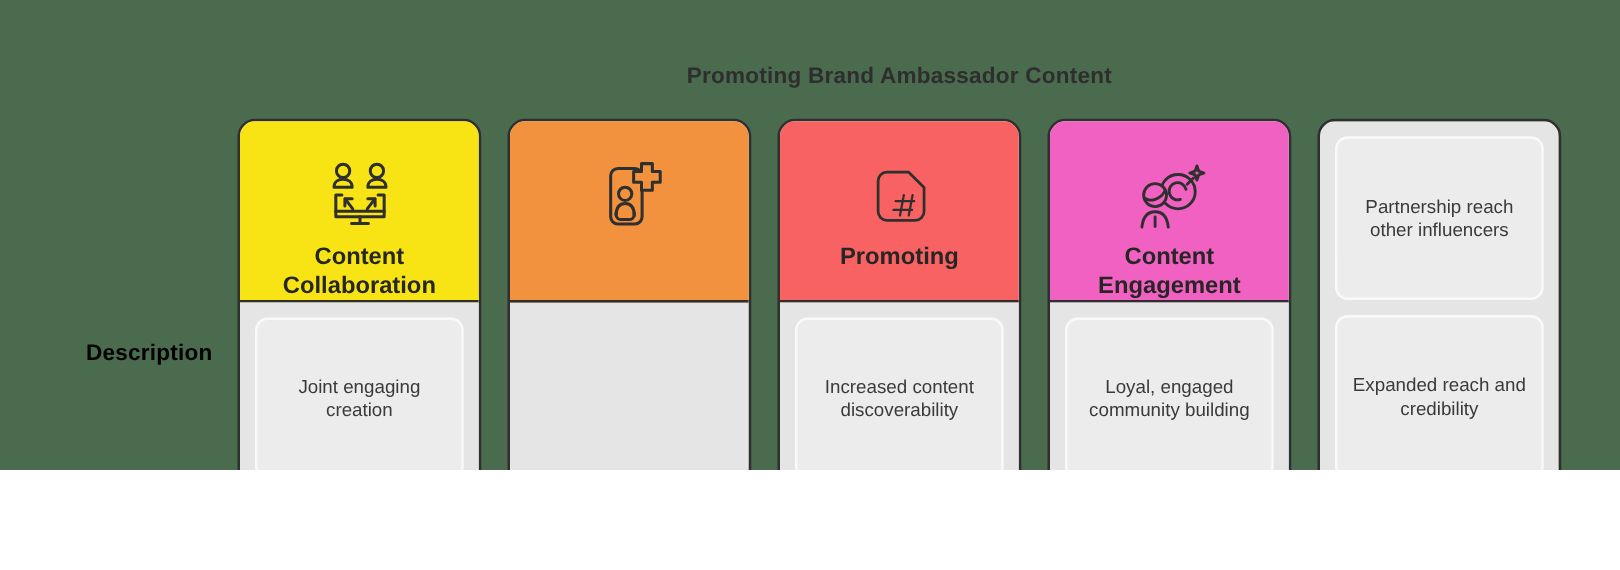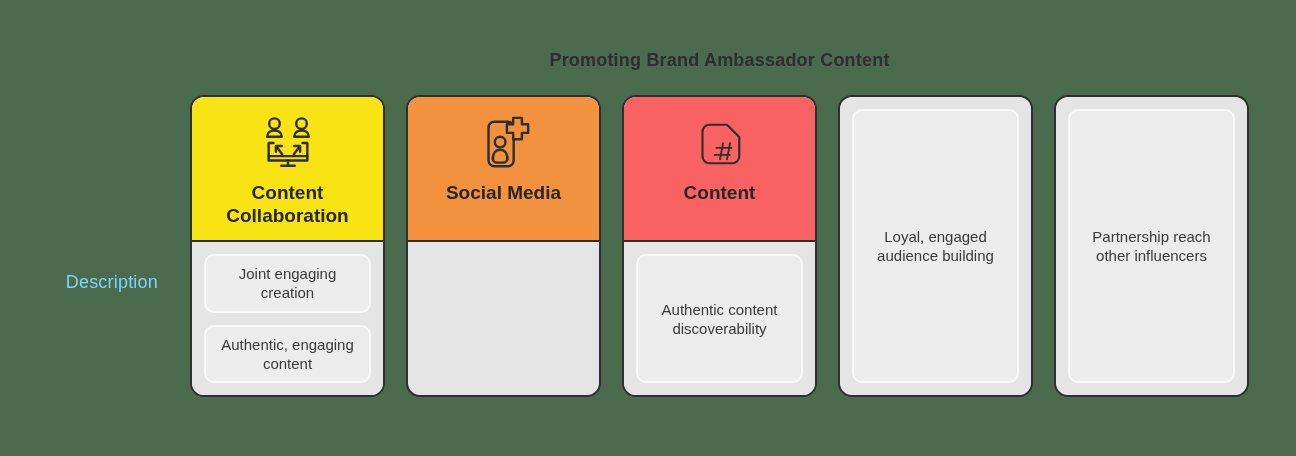--- a/index.html
+++ b/index.html
@@ -3,21 +3,21 @@
 <meta charset="utf-8">
 <style>
   html, body { margin: 0; padding: 0; }
   body {
     width: 1296px; height: 456px;
     font-family: "Liberation Sans", sans-serif;
     -webkit-font-smoothing: antialiased;
   }
   .canvas {
     position: relative;
-    width: 1296px; height: 456px;
+    width: 1296px; height: 376px;
     background: #4A6B4E;
     overflow: hidden;
   }
   .diagram-title {
     position: absolute;
     left: 190px; width: 1059px; top: 50px;
     text-align: center;
     font-size: 18px; font-weight: 700;
     color: #2E2E2E;
     letter-spacing: 0.2px;
@@ -35,21 +35,21 @@
     overflow: hidden;
     background: #E5E5E5;
     display: flex; flex-direction: column;
   }
   .card-header {
     height: 145px;
     box-sizing: border-box;
     background: var(--hdr, #ccc);
     border-bottom: 2px solid #2F2F2F;
     display: flex; flex-direction: column; align-items: center;
-    padding-top: 14px;
+    padding-top: 27px;
   }
   .icon-wrap {
     height: 66px;
     display: flex; align-items: center; justify-content: center;
   }
   .icon-wrap svg { display: block; }
   .card-title {
     margin-top: 4px;
     padding: 0 8px;
     text-align: center;
@@ -71,24 +71,24 @@
     border: 2px solid #F9F9F9;
     border-radius: 10px;
     display: flex; align-items: center; justify-content: center;
     text-align: center;
     font-size: 15px; line-height: 19px;
     color: #3A3A3A;
     padding: 4px 12px;
   }
   .row-label {
     position: absolute;
-    left: 2px; width: 156px; height: 60px;
+    left: 14px; width: 156px; height: 60px;
     display: flex; align-items: center; justify-content: flex-end;
-    color: #7dd3fc;
-    font-size: 18px; font-weight: 400;
+    color: #000000;
+    font-size: 18px; font-weight: 700;
     letter-spacing: 0.2px;
   }
   .row-label.description { top: 252px; }
   .row-label.benefits    { top: 324px; }
   .ic { stroke: #2F2F2F; stroke-width: 2.5; fill: none;
         stroke-linecap: round; stroke-linejoin: round; }
   .ic-thin { stroke: #2F2F2F; stroke-width: 2.1; fill: none;
         stroke-linecap: round; stroke-linejoin: round; }
   .ic-fill { stroke: #2F2F2F; stroke-width: 2.5; fill: var(--hdr, #ccc);
         stroke-linecap: round; stroke-linejoin: round; }
@@ -116,60 +116,74 @@
             <path class="ic" d="M12,42.5 H52"></path>
             <path class="ic" d="M32,47 V52.5 M25,52.5 H39"></path>
             <path class="ic" d="M26,40.5 L19.5,32 M19.5,38 V32 H25.5"></path>
             <path class="ic" d="M38,40.5 L44.5,32 M44.5,38 V32 H38.5"></path>
           </svg>
         </div>
         <div class="card-title">Content Collaboration</div>
       </div>
       <div class="card-body">
         <div class="cell">Joint engaging creation</div>
-        <div class="cell">Authentic, engaging content</div>
       </div>
     </div>
 
     <div class="card" style="--hdr: #F2923E;">
       <div class="card-header">
         <div class="icon-wrap">
           <svg width="62" height="58" viewBox="0 0 64 60">
             <rect class="ic" x="16" y="7" width="26" height="46" rx="6"></rect>
             <path class="ic-fill" d="M41.5,3 h9 v6.5 h6.5 v9 h-6.5 v6.5 h-9 v-6.5 h-6.5 v-9 h6.5 z"></path>
             <circle class="ic" cx="28" cy="28" r="5.5"></circle>
             <path class="ic" d="M20.5,46 c0,-7 3.2,-10 7.5,-10 c4.3,0 7.5,3 7.5,10"></path>
             <path class="ic" d="M20.5,43.5 v1.5 c0,2.4 1.9,4.3 4.3,4.3 h6.4 c2.4,0 4.3,-1.9 4.3,-4.3 v-1.5"></path>
           </svg>
         </div>
-        <div class="card-title">Social Media</div>
       </div>
     </div>
 
     <div class="card" style="--hdr: #F96262;">
       <div class="card-header">
         <div class="icon-wrap">
           <svg width="56" height="56" viewBox="0 0 64 60">
             <path class="ic" d="M20,8 H40 L54,22 V44 c0,4.4 -3.6,8 -8,8 H20 c-4.4,0 -8,-3.6 -8,-8 V16 c0,-4.4 3.6,-8 8,-8 z"></path>
             <path class="ic-thin" d="M28,34.5 h17 M26,42.5 h17 M35.5,29 l-3.5,18.5 M43.5,29 l-3.5,18.5"></path>
           </svg>
         </div>
-        <div class="card-title">Content</div>
+        <div class="card-title">Promoting</div>
       </div>
       <div class="card-body">
-        <div class="cell">Authentic content discoverability</div>
+        <div class="cell">Increased content discoverability</div>
       </div>
     </div>
 
     <div class="card" style="--hdr: #F161C2;">
+      <div class="card-header">
+        <div class="icon-wrap">
+          <svg width="66" height="58" viewBox="0 0 72 60">
+            <circle class="ic" cx="43" cy="26" r="15"></circle>
+            <path class="ic" d="M50,24 a7.5,7.5 0 1 0 -5,8.8"></path>
+            <path class="ic-fill" d="M59.5,3.5 l1.6,4.6 4.6,1.6 -4.6,1.6 -1.6,4.6 -1.6,-4.6 -4.6,-1.6 4.6,-1.6 z"></path>
+            <path class="ic" d="M56.5,14 L51,19.5"></path>
+            <circle class="ic-fill" cx="23" cy="29" r="10"></circle>
+            <path class="ic" d="M14.5,32 C19,35 27.5,33 31.5,25.5"></path>
+            <path class="ic" d="M11.5,57 c1,-9.5 5,-13.5 11.5,-13.5 c6.5,0 10.5,4 11.5,13.5"></path>
+            <path class="ic" d="M23,48 v8.5"></path>
+          </svg>
+        </div>
+        <div class="card-title">Content Engagement</div>
+      </div>
       <div class="card-body">
-        <div class="cell">Loyal, engaged audience building</div>
+        <div class="cell">Loyal, engaged community building</div>
       </div>
     </div>
 
     <div class="card" style="--hdr: #C162F3;">
       <div class="card-body">
         <div class="cell">Partnership reach other influencers</div>
+        <div class="cell">Expanded reach and credibility</div>
       </div>
     </div>
 
   </div>
 </div>
 
 </body></html>

